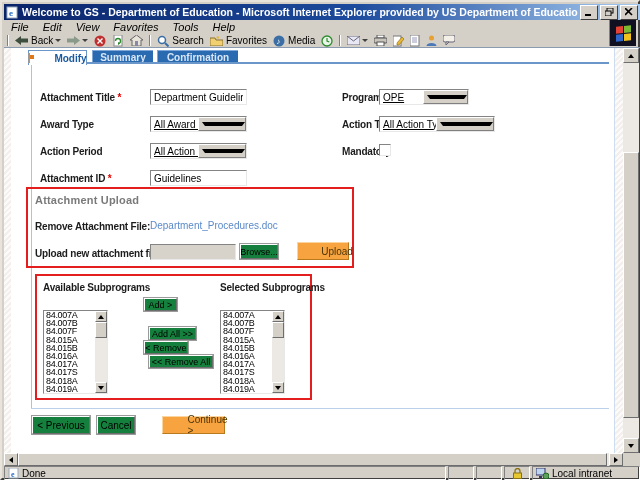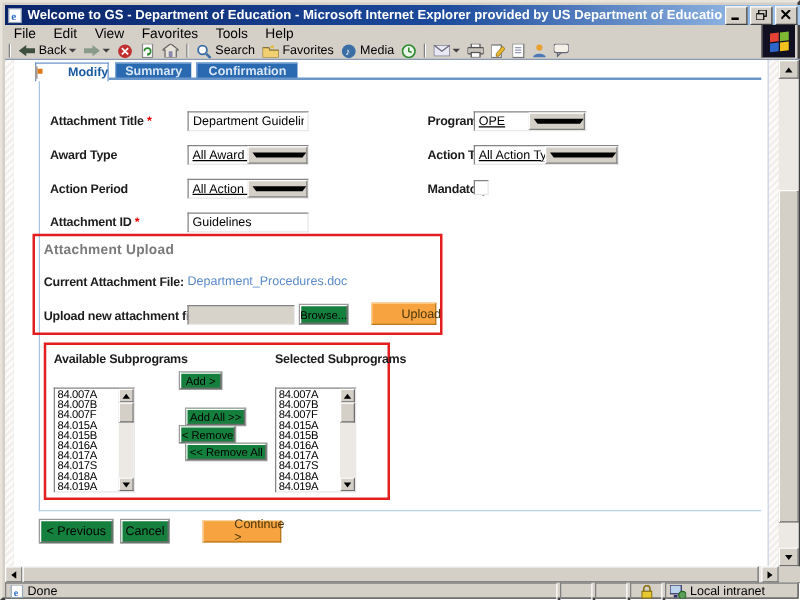--- a/index.html
+++ b/index.html
@@ -8,21 +8,21 @@
     border:2px solid;border-color:#e8e4dc #404040 #404040 #e8e4dc;box-sizing:border-box;}
   
   .titlebar{position:absolute;left:2px;top:2px;width:636px;height:16px;
     background:linear-gradient(90deg,#0a246a,#1c4a9c 55%,#a6caf0);display:flex;align-items:center;}
   .title-text{color:#fff;font-size:10.5px;font-weight:bold;white-space:nowrap;overflow:hidden;
     margin-left:3px;flex:1;}
   .winbtn{width:16px;height:13px;background:#d4d0c8;border:1px solid;margin-left:2px;
     border-color:#fff #404040 #404040 #fff;display:flex;align-items:center;justify-content:center;}
   .winbtns{display:flex;margin-right:2px;}
   
-  .menubar{position:absolute;left:2px;top:18px;width:610px;height:14px;display:flex;align-items:center;}
+  .menubar{position:absolute;left:2px;top:18px;width:610px;height:14px;display:flex;align-items:center;font-style:italic;}
   .menu-item{font-size:11px;color:#000;padding:0 7px;display:inline-block;}
   .brand{position:absolute;right:2px;top:18px;width:26px;height:26px;background:#101020;
     display:flex;align-items:center;justify-content:center;border-left:1px solid #808080;}
   .flag{display:grid;grid-template-columns:7px 7px;grid-template-rows:7px 7px;gap:1px;transform:skewY(-6deg);}
   .flag i{display:block;}
   
   .toolbar{position:absolute;left:2px;top:32px;width:610px;height:13px;display:flex;align-items:center;}
   .tbtn{display:flex;align-items:center;font-size:10px;color:#000;margin:0 3px;white-space:nowrap;}
   .tsep{width:1px;height:11px;background:#808080;border-right:1px solid #fff;margin:0 3px;}
   .drop{width:0;height:0;border-left:3px solid transparent;border-right:3px solid transparent;
@@ -306,21 +306,21 @@
   <div class="lbl" style="left:340px;top:144px">Mandatory</div>
   <div class="chk" style="left:377px;top:142px"></div>
 
   <div class="lbl" style="left:38px;top:171px">
     <span>Attachment ID</span> <span class="req">*</span>
   </div>
   <input class="tbox" style="left: 148px; top: 168px; width: 97px;" readonly="" value="Guidelines">
 
   <div class="redbox" style="left:24px;top:185px;width:328px;height:81px"></div>
   <div class="heading" style="left:33px;top:192px">Attachment Upload</div>
-  <div class="lbl" style="left:33px;top:219px">Current Attachment File:</div>
+  <div class="lbl" style="left:33px;top:219px">Remove Attachment File:</div>
   <a class="link" style="left:148px;top:218px">Department_Procedures.doc</a>
   <div class="lbl" style="left:33px;top:246px">
     <span>Upload new attachment file</span><span class="req">*</span>
   </div>
   <input class="tbox" style="left: 148px; top: 242px; width: 86px; background: rgb(215, 211, 203);" readonly="">
   <div class="gbtn" style="left:238px;top:242px;width:38px;height:15px;font-size:9px">Browse...</div>
   <div class="obtn" style="left:295px;top:240px;width:52px;height:18px">Upload</div>
 
   <div class="redbox" style="left:33px;top:272px;width:277px;height:126px"></div>
   <div class="lbl" style="left:41px;top:280px">Available Subprograms</div>

